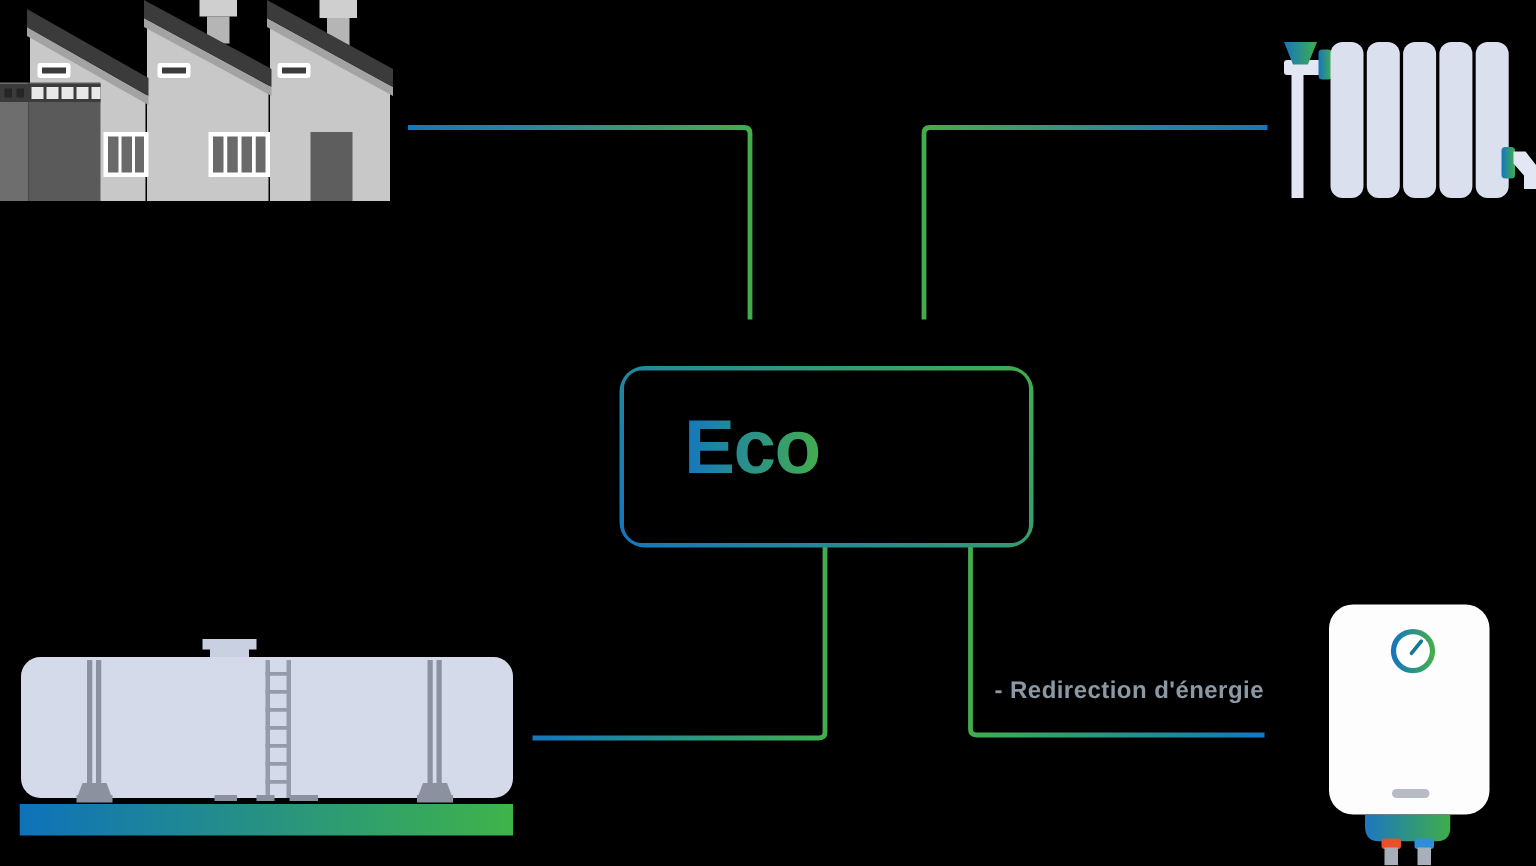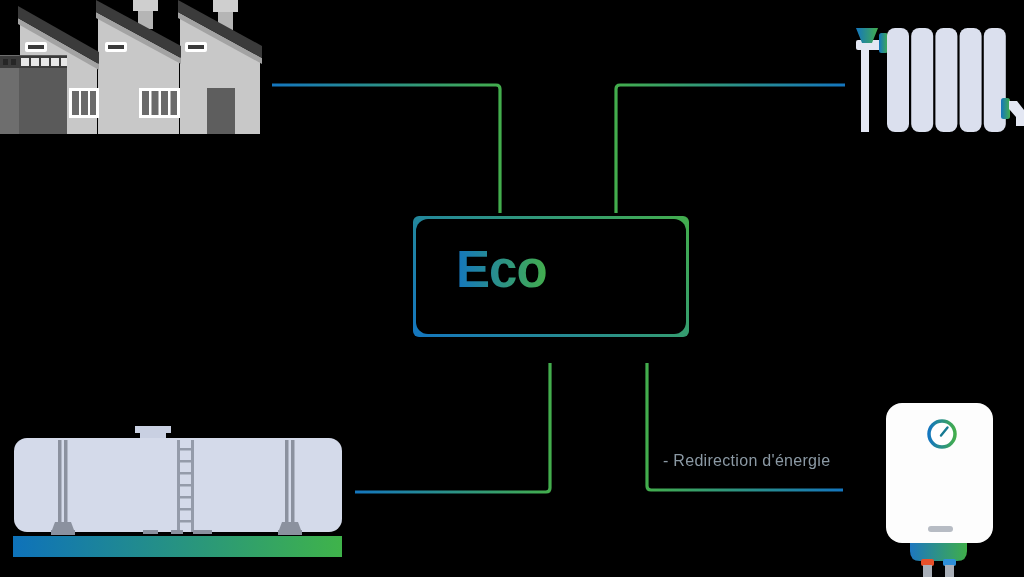--- a/index.html
+++ b/index.html
@@ -1,30 +1,30 @@
 <!DOCTYPE html>
 <html><head>
 <meta charset="utf-8">
 <style>
   html,body{margin:0;padding:0;background:#000;}
   #stage{position:relative;width:1024px;height:577px;background:#000;overflow:hidden;
          font-family:"Liberation Sans",sans-serif;}
   .abs{position:absolute;}
 
   
-  #eco-box{left:413px;top:216px;width:276px;height:121px;border-radius:6px;
+  #eco-box{left:413px;top:244px;width:276px;height:121px;border-radius:17px;
            background:linear-gradient(45deg,#1476bf,#43ad4d);padding:0;box-sizing:border-box;}
   #eco-box-inner{position:absolute;left:3px;top:3px;right:3px;bottom:3px;background:#000;
            border-radius:12px;display:flex;align-items:center;}
   #eco-label{margin-left:40px;transform:translateY(-7px);font-size:51px;font-weight:800;
            letter-spacing:-1px;background:linear-gradient(90deg,#1476bf,#43ad4d);
            -webkit-background-clip:text;background-clip:text;color:transparent;}
 
   
-  #annotation{left:663px;top:452px;font-size:16px;font-weight:400;color:#8b99a4;
+  #annotation{left:663px;top:452px;font-size:16px;font-weight:700;color:#8b99a4;
            letter-spacing:0.3px;}
 
   
   #heater{left:886px;top:403px;width:107px;height:174px;}
   #heater-body{left:0;top:0;width:107px;height:140px;background:#fdfdfd;border-radius:16px;}
   #heater-slot{left:42px;top:123px;width:25px;height:6px;border-radius:3px;background:#b7bcc4;}
   .pipe{width:9px;height:12px;background:#a9afb8;top:162px;}
   .coupling{width:13px;height:7px;border-radius:2px;top:156px;}
 </style>
 </head>

